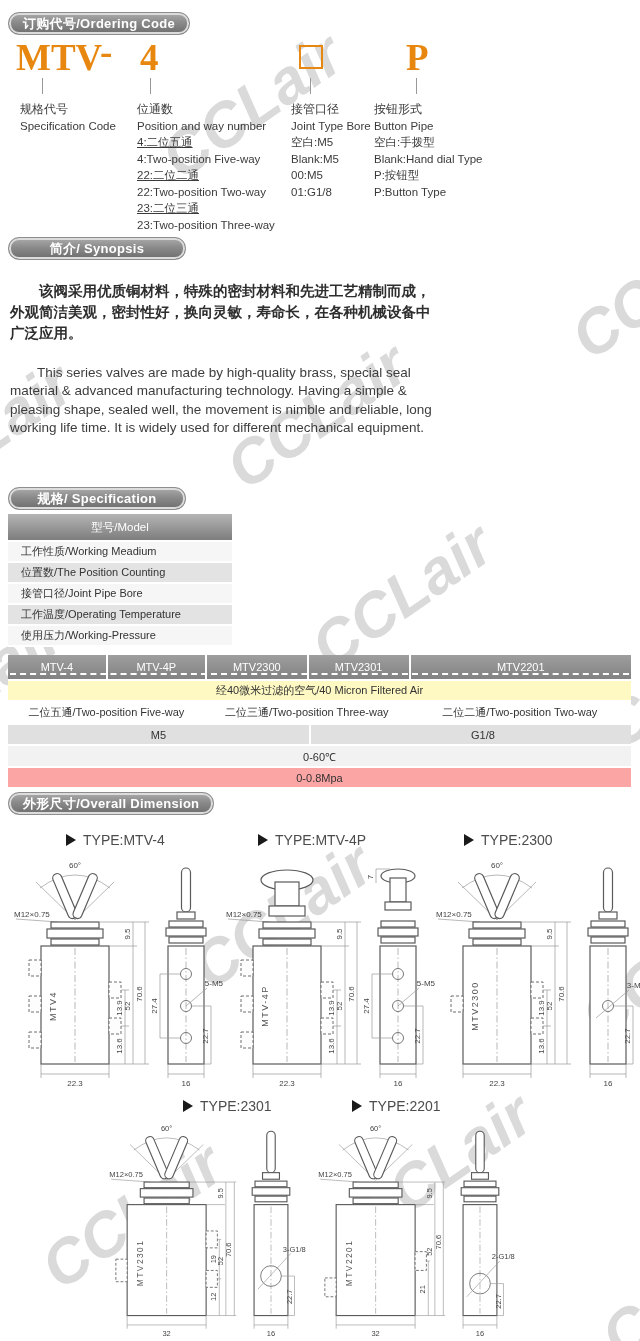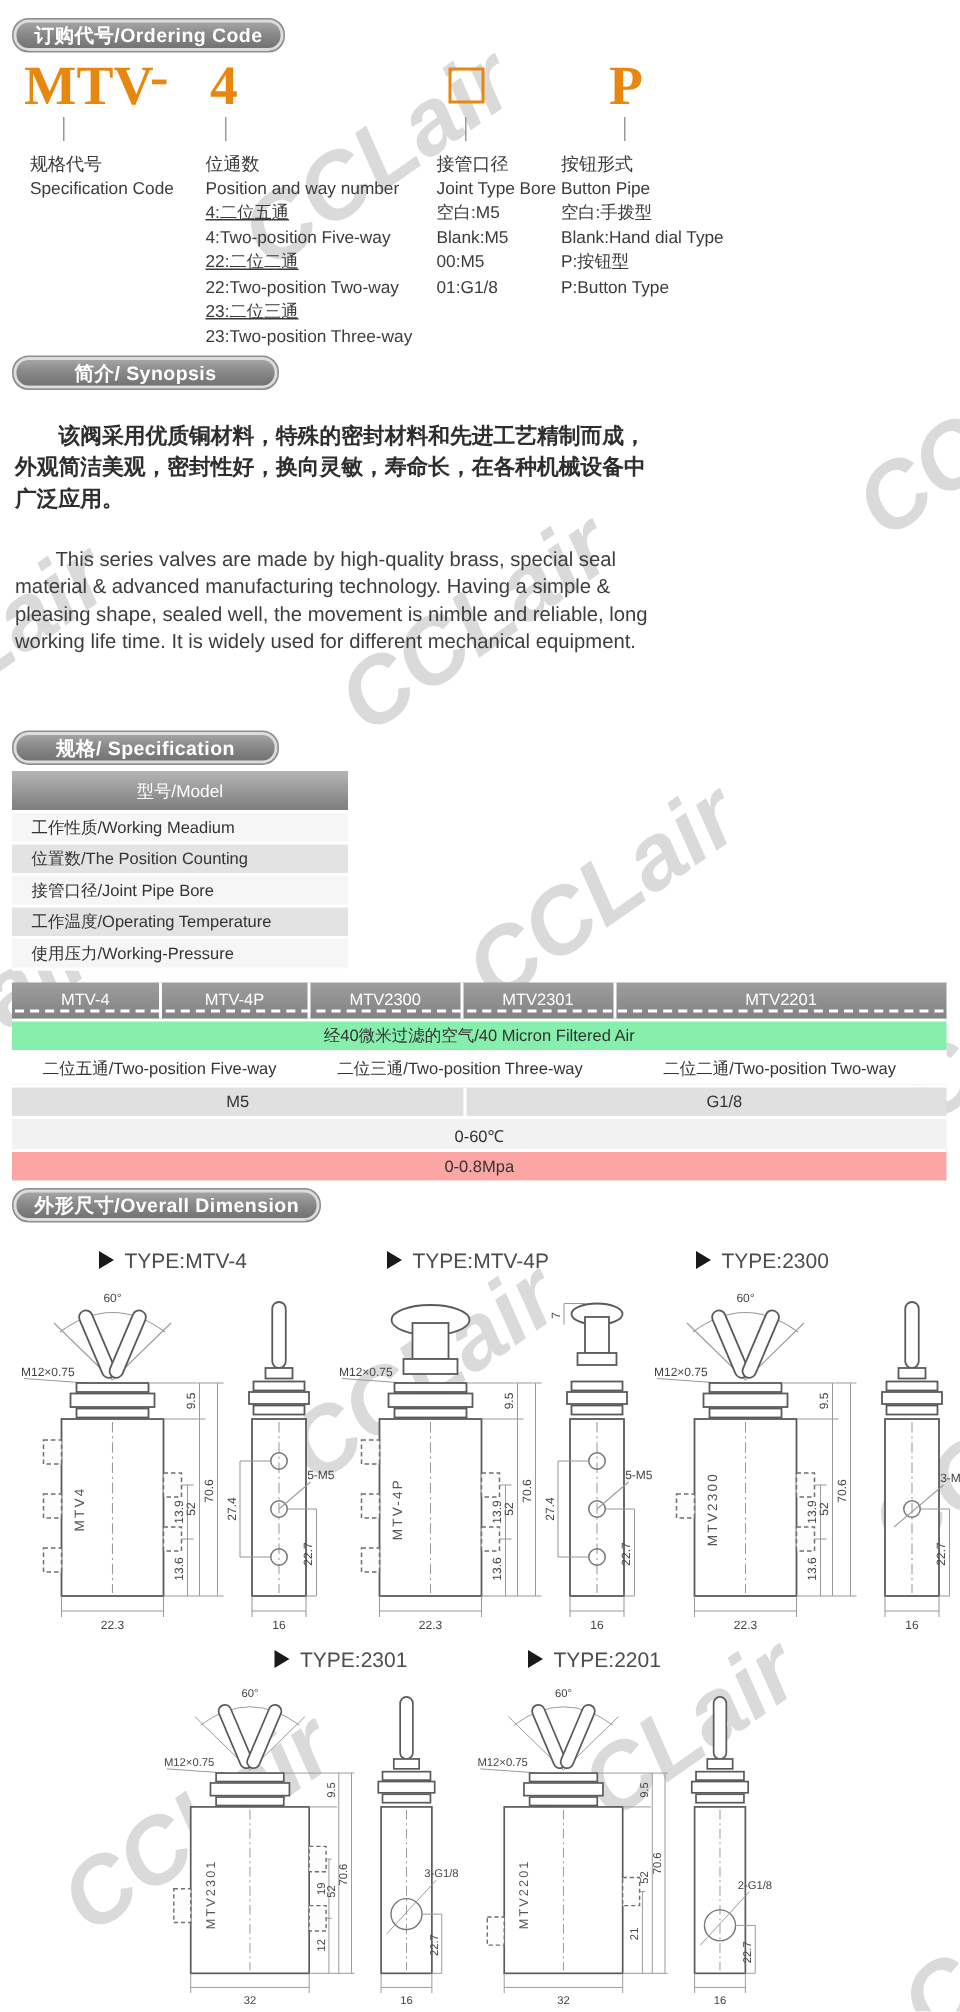--- a/index.html
+++ b/index.html
@@ -32,21 +32,21 @@
   .model-table .row:nth-of-type(even){background:#f6f6f6;}
   
   .data-table{position:absolute;left:8px;top:655px;width:623px;font-size:11px;color:#333;}
   .dt-head{display:flex;height:24px;background:linear-gradient(180deg,#9e9e9e,#828282);color:#fff;position:relative;}
   .dt-head .c{display:flex;align-items:center;justify-content:center;border-left:2px solid #fff;box-sizing:border-box;}
   .dt-head .c:first-child{border-left:none;}
   .dt-head::after{content:"";position:absolute;left:2px;right:2px;bottom:4px;border-top:2px dashed #fff;}
   .dt-row{display:flex;border-top:2px solid #fff;height:19px;align-items:center;}
   .dt-row .c{display:flex;align-items:center;justify-content:center;box-sizing:border-box;height:100%;}
   .full{width:100%;justify-content:center;display:flex;align-items:center;height:100%;}
-  .r1{background:#86efac;}.r2{background:#ffffff;height:21px;}.r3{background:#e0e0e0;}
+  .r1{background:#fef9c3;}.r2{background:#ffffff;height:21px;}.r3{background:#e0e0e0;}
   .r4{background:#f2f2f2;height:20px;}.r5{background:#fca5a5;}
   .r3 .c+ .c{border-left:2px solid #fff;padding-left:24px;}
   
   .type-title{position:absolute;font-size:14px;color:#4c4c4c;display:flex;align-items:center;gap:7px;}
   .tri{width:0;height:0;border-left:10px solid #1a1a1a;border-top:6px solid transparent;border-bottom:6px solid transparent;}
   .fig{position:absolute;}
   .s-bd{stroke:#5a5a5a;fill:#fff;stroke-width:1.2;}
   .s-ln{stroke:#777;fill:none;stroke-width:1;}
   .s-dim{stroke:#9a9a9a;fill:none;stroke-width:.7;}
   .s-cl{stroke:#9a9a9a;fill:none;stroke-width:.7;stroke-dasharray:7 2.5 1.5 2.5;}

